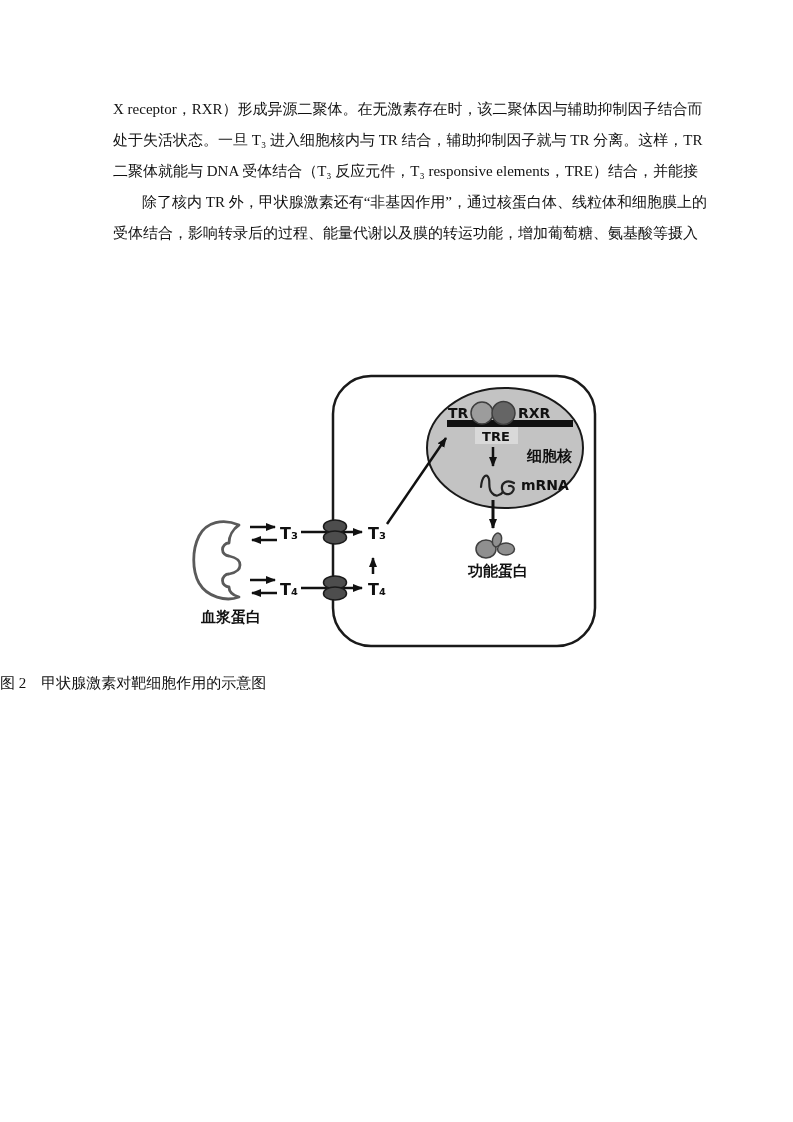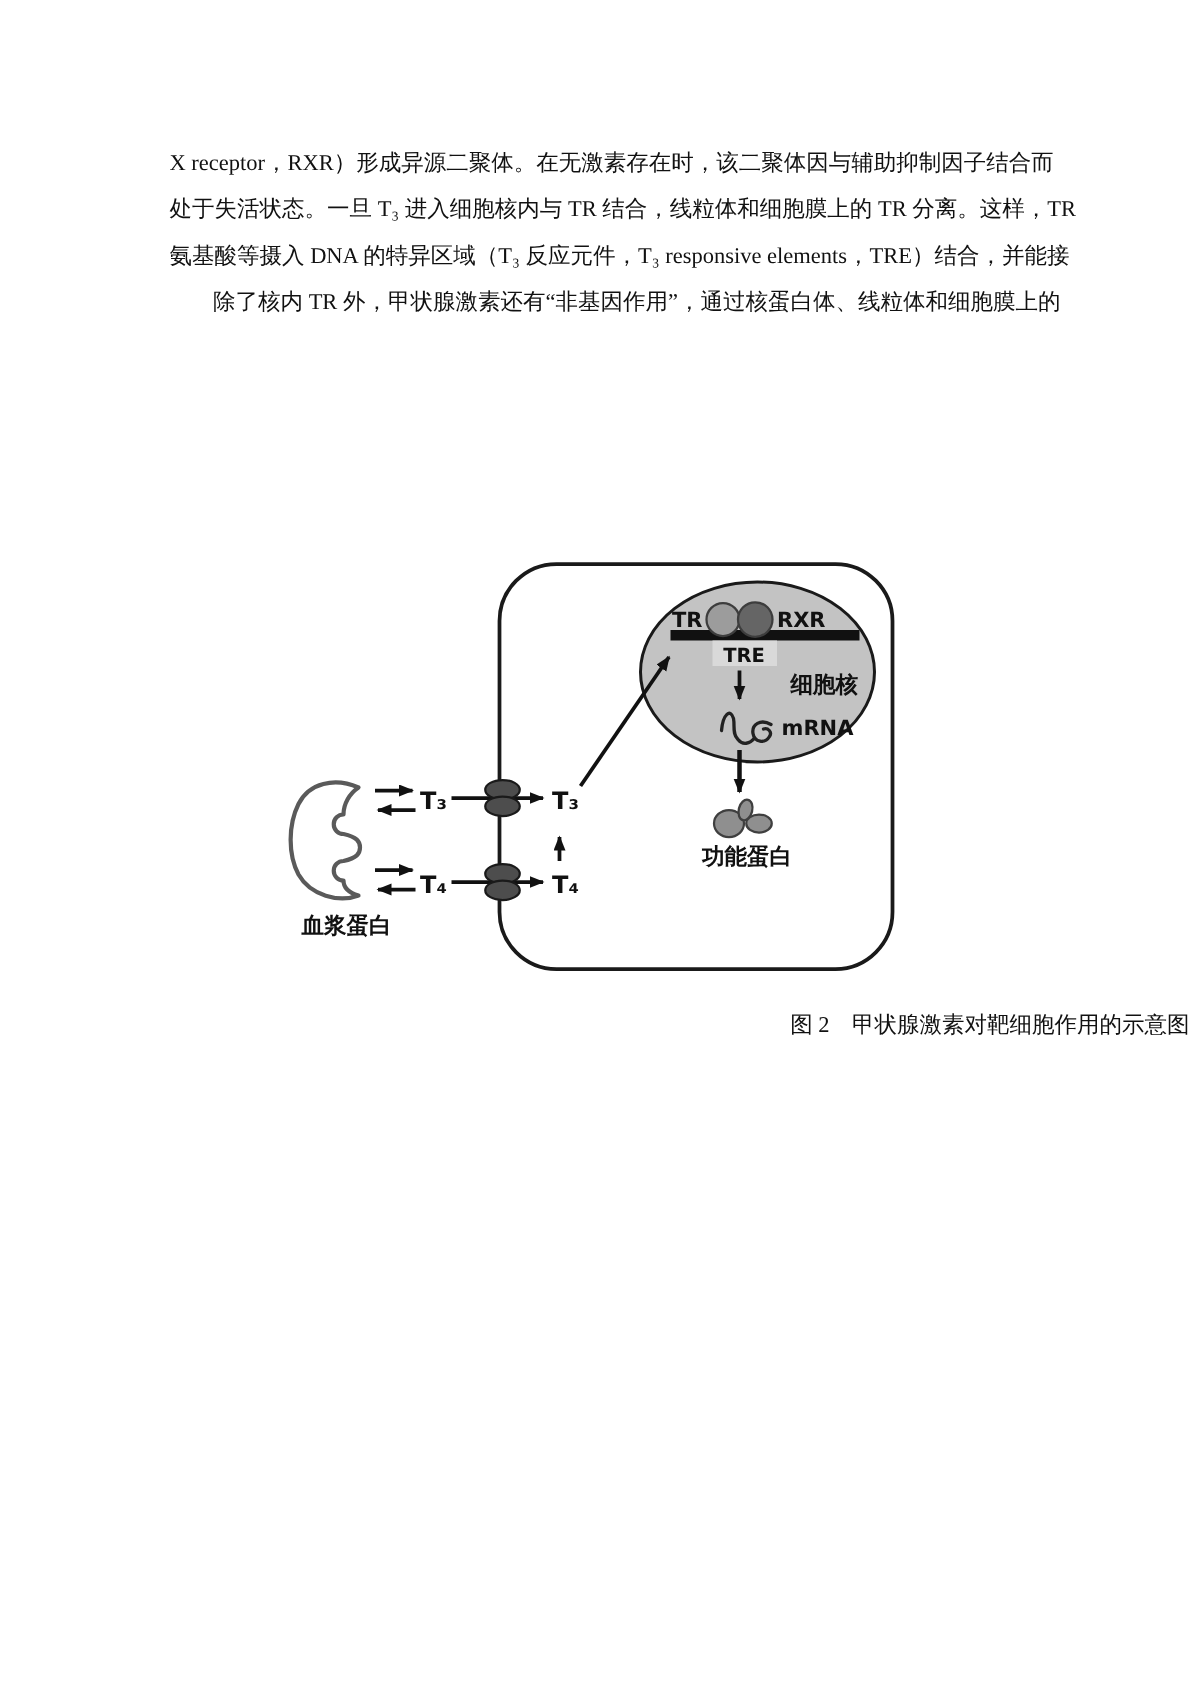--- a/index.html
+++ b/index.html
@@ -37,21 +37,21 @@
   .figure {
     position:absolute;
     left:178px; top:372px;
     width:430px; height:292px;
   }
   .figure svg { display:block; }
   .caption {
     position:absolute;
     left:0; top:674px;
     width:793px;
-    text-align:right;
+    text-align:left;
     font-size:15px;
     color:#111;
   }
   .caption .cap-label { margin-right:15px; }
 
   
   .cell-outline { fill:none; stroke:#1a1a1a; stroke-width:2.5; }
   .nucleus { stroke:#1a1a1a; stroke-width:2; }
   .dimer-circle { stroke:#3d3d3d; stroke-width:1.5; }
   .tre-box { stroke:none; }
@@ -69,23 +69,24 @@
   .fs13 { font-size:13px; }
   .fs14 { font-size:14px; }
   .fs15 { font-size:15px; }
   .fs16 { font-size:16px; }
 </style>
 </head>
 <body>
 
 <div class="textblock">
   <div class="line">X receptor，RXR）形成异源二聚体。在无激素存在时，该二聚体因与辅助抑制因子结合而</div>
-  <div class="line">处于失活状态。一旦 T₃ 进入细胞核内与 TR 结合，线粒体和细胞膜上的 TR 分离。这样，TR</div>
-  <div class="line">氨基酸等摄入 DNA 的特异区域（T₃ 反应元件，T₃ responsive elements，TRE）结合，并能接</div>
+  <div class="line">处于失活状态。一旦 T₃ 进入细胞核内与 TR 结合，辅助抑制因子就与 TR 分离。这样，TR</div>
+  <div class="line">二聚体就能与 DNA 受体结合（T₃ 反应元件，T₃ responsive elements，TRE）结合，并能接</div>
   <div class="line indent">除了核内 TR 外，甲状腺激素还有“非基因作用”，通过核蛋白体、线粒体和细胞膜上的</div>
+  <div class="line">受体结合，影响转录后的过程、能量代谢以及膜的转运功能，增加葡萄糖、氨基酸等摄入</div>
 </div>
 
 <div class="figure">
   <svg width="430" height="292" viewBox="0 0 430 292">
     <defs>
       <marker id="arrow" markerUnits="userSpaceOnUse" markerWidth="14" markerHeight="12" refX="9" refY="4" orient="auto">
         <path d="M0,0 L10,4 L0,8 Z" fill="#111"></path>
       </marker>
     </defs>
 

